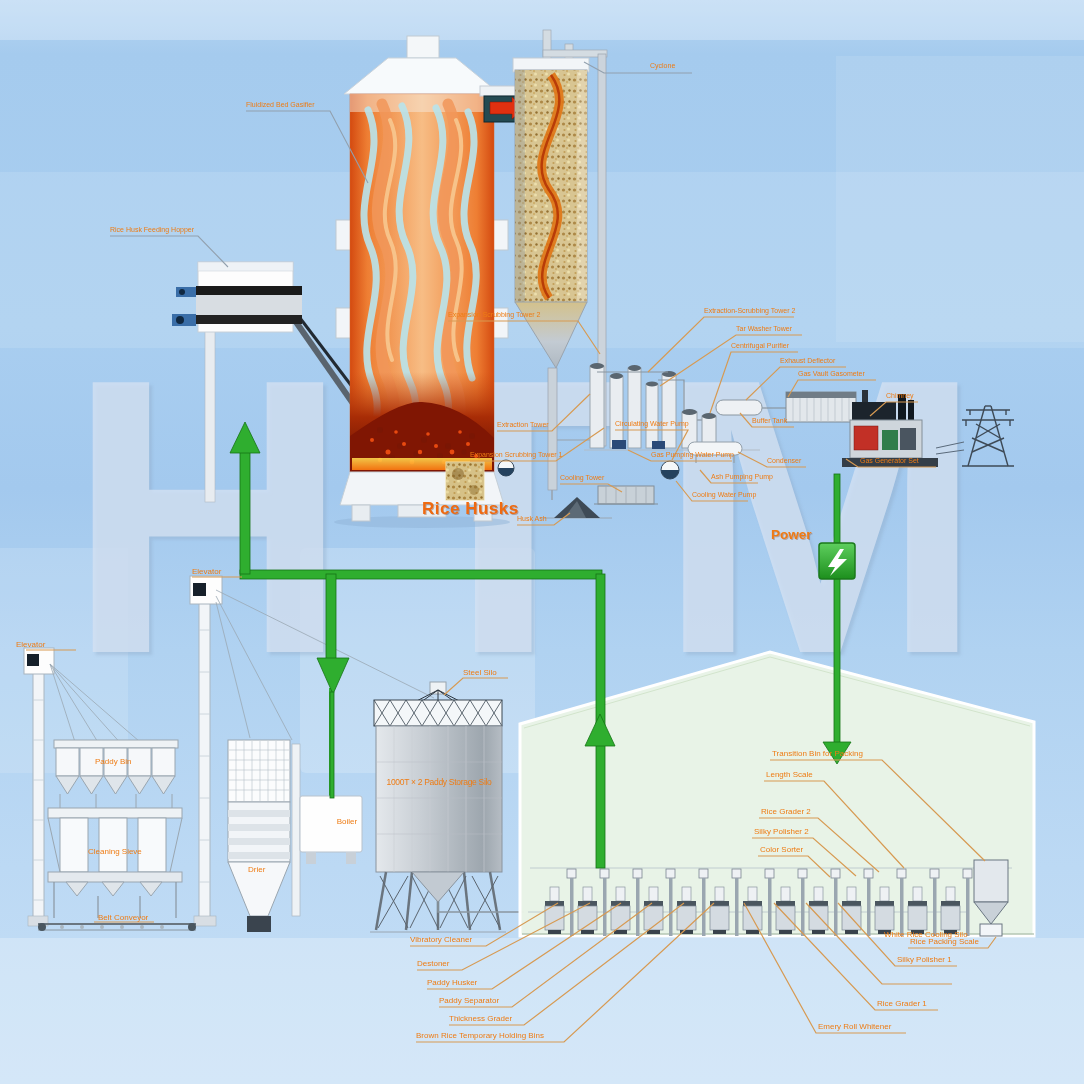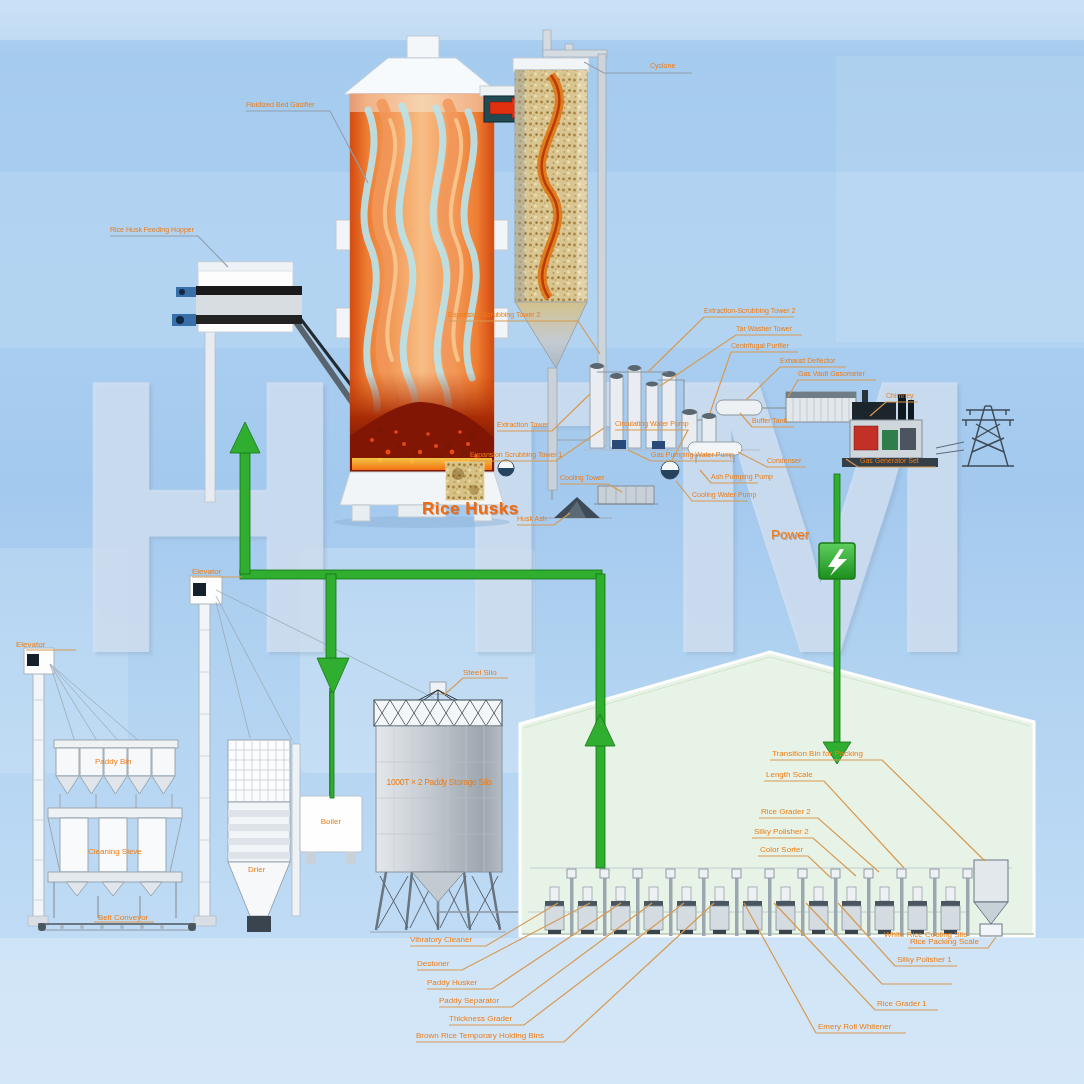--- a/index.html
+++ b/index.html
@@ -16,21 +16,21 @@
   .b6{left:836px;top:56px;width:248px;height:286px;background:rgba(255,255,255,.10);}
   .wm{position:absolute;left:0;top:340px;width:1084px;text-align:center;z-index:1;
     font-size:392px;line-height:.9;font-weight:800;letter-spacing:34px;
     color:rgba(213,226,242,.78);text-shadow:3px 3px 3px rgba(140,165,195,.35);user-select:none;}
   svg.scene{position:absolute;left:0;top:0;z-index:2;}
   .lbl{position:absolute;z-index:3;white-space:nowrap;font-weight:normal;color:#ee7c14;}
   .t7{font-size:7px;}
   .t8{font-size:8px;}
   .t9{font-size:8.5px;}
   .big{font-size:17px;font-weight:800;color:#ef6a10;text-shadow:1px 1px 0 rgba(130,45,0,.35);letter-spacing:.5px;text-align:center;}
-  .pw{font-size:13.5px;font-weight:400;color:#ef7a14;text-shadow:1px 1px 0 rgba(130,45,0,.3);}
+  .pw{font-size:13.5px;font-weight:700;color:#ef7a14;text-shadow:1px 1px 0 rgba(130,45,0,.3);}
   .ctr{text-align:center;}
 </style>
 </head>
 <body>
 
 <div class="stage">
 
   <div class="band b1"></div>
   <div class="band b2"></div>
   <div class="band b3"></div>
@@ -580,21 +580,21 @@
 
   <div class="lbl big" style="left:422px;top:499px">Rice Husks</div>
   <div class="lbl pw" style="left:771px;top:527px">Power</div>
 
   <div class="lbl t8" style="left:16px;top:640px">Elevator</div>
   <div class="lbl t8" style="left:192px;top:567px">Elevator</div>
   <div class="lbl t8" style="left:95px;top:757px">Paddy Bin</div>
   <div class="lbl t8" style="left:88px;top:847px">Cleaning Sieve</div>
   <div class="lbl t8" style="left:248px;top:865px">Drier</div>
   <div class="lbl t8" style="left:98px;top:913px">Belt Conveyor</div>
-  <div class="lbl t8 ctr" style="left:316px;top:817px;width:30px">Boiler</div>
+  <div class="lbl t8 ctr" style="left:332px;top:817px;width:30px">Boiler</div>
   <div class="lbl t8" style="left:463px;top:668px">Steel Silo</div>
   <div class="lbl t9 ctr" style="left:373px;top:777px;width:132px;letter-spacing:-0.3px">1000T × 2 Paddy Storage Silo</div>
 
   <div class="lbl t8" style="left:410px;top:935px">Vibratory Cleaner</div>
   <div class="lbl t8" style="left:417px;top:959px">Destoner</div>
   <div class="lbl t8" style="left:427px;top:978px">Paddy Husker</div>
   <div class="lbl t8" style="left:439px;top:996px">Paddy Separator</div>
   <div class="lbl t8" style="left:449px;top:1014px">Thickness Grader</div>
   <div class="lbl t8" style="left:416px;top:1031px">Brown Rice Temporary Holding Bins</div>
 

